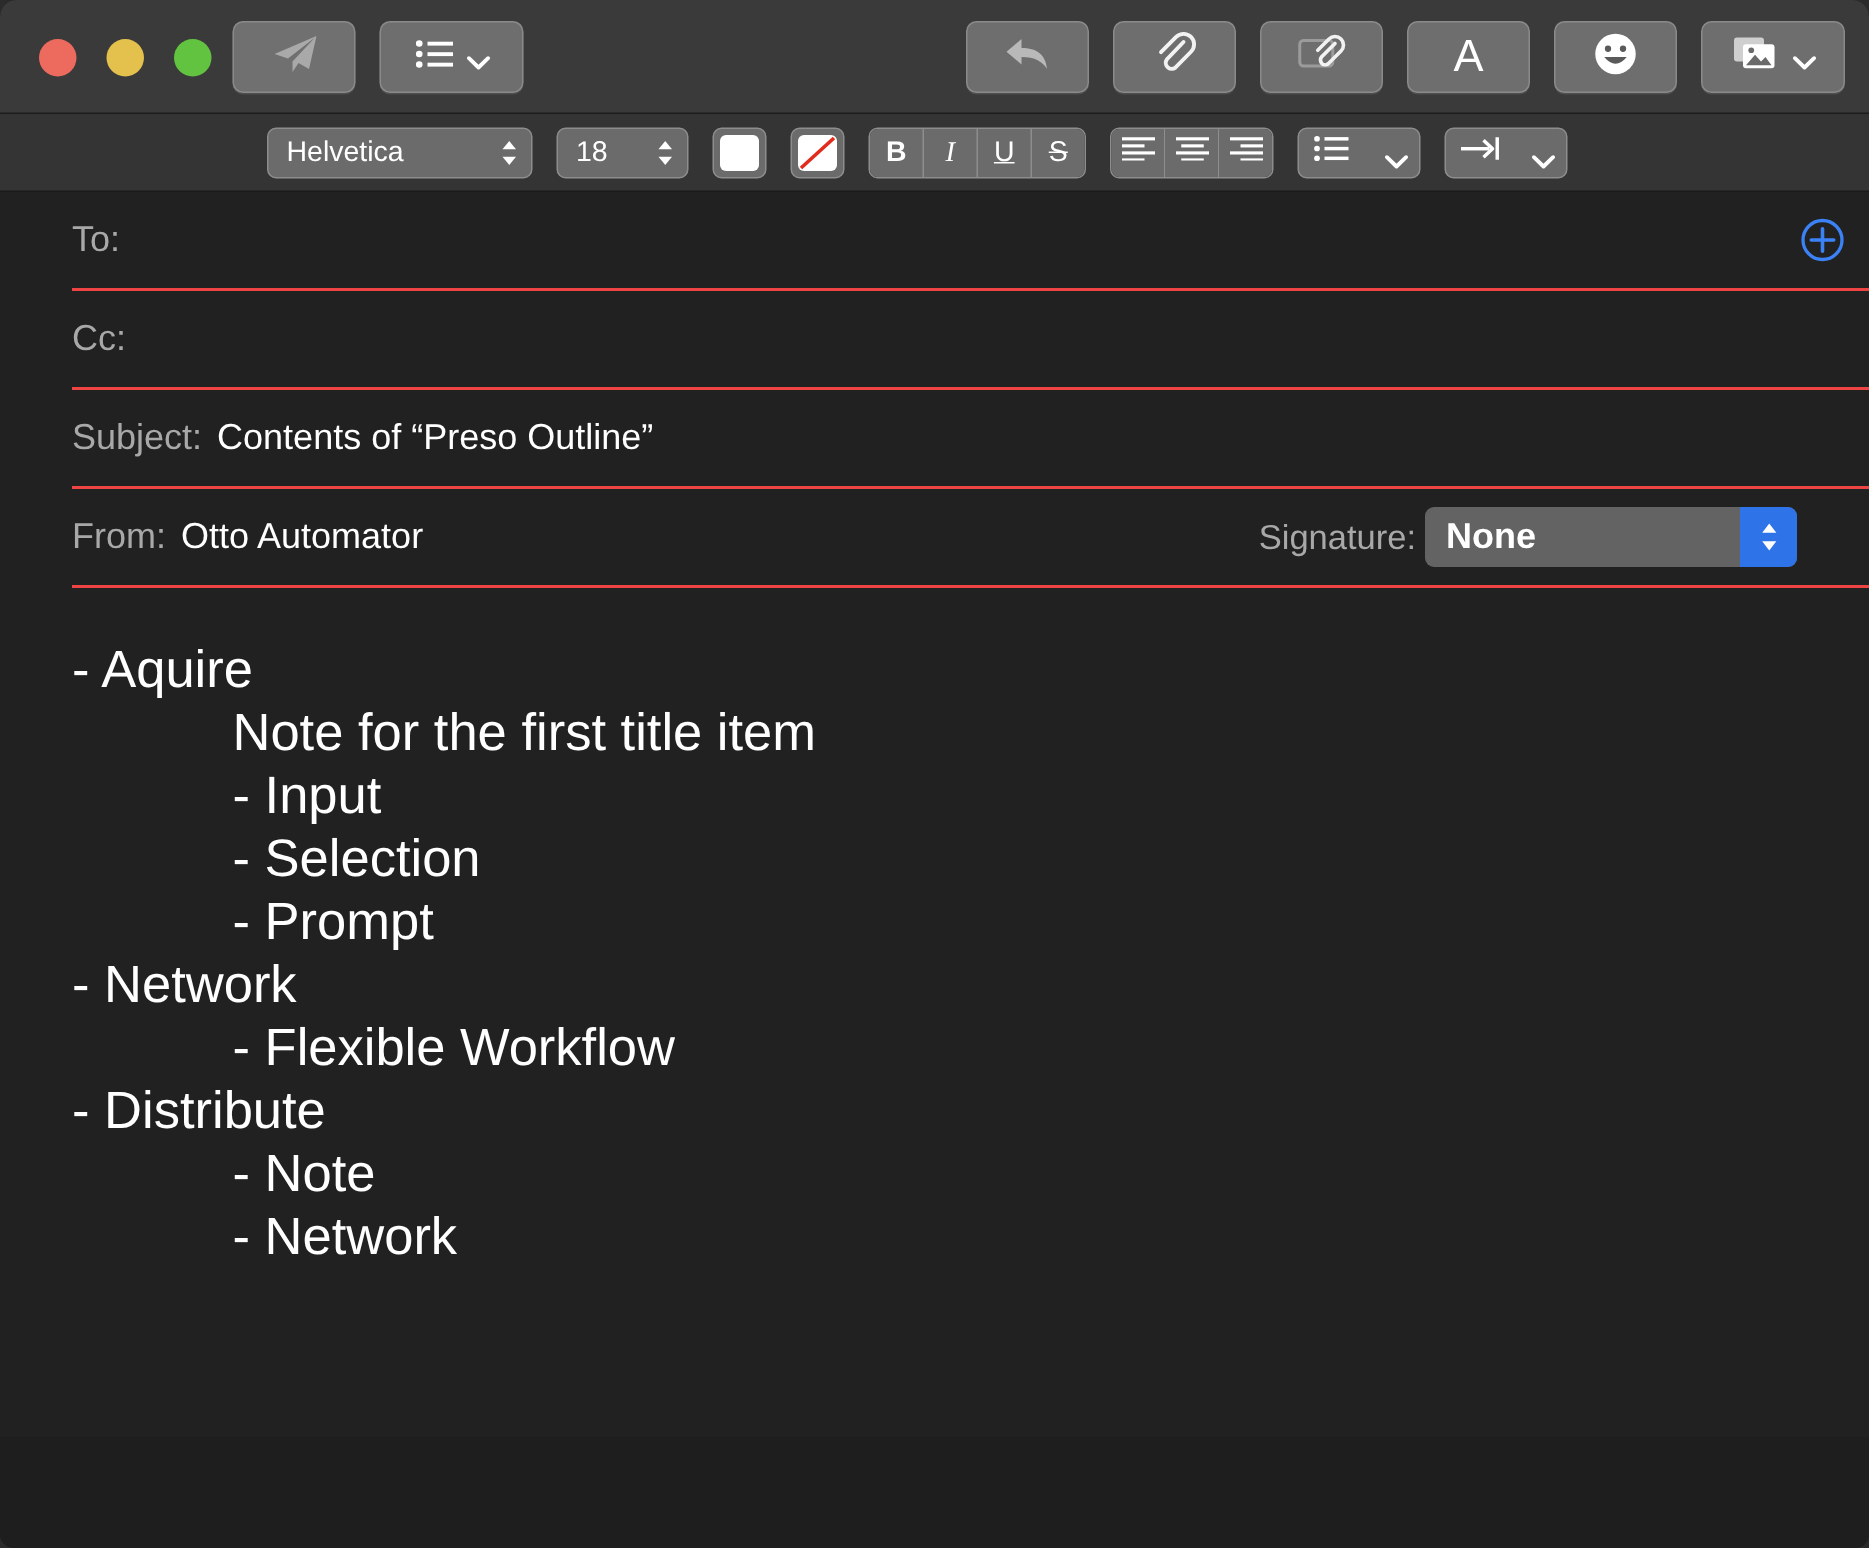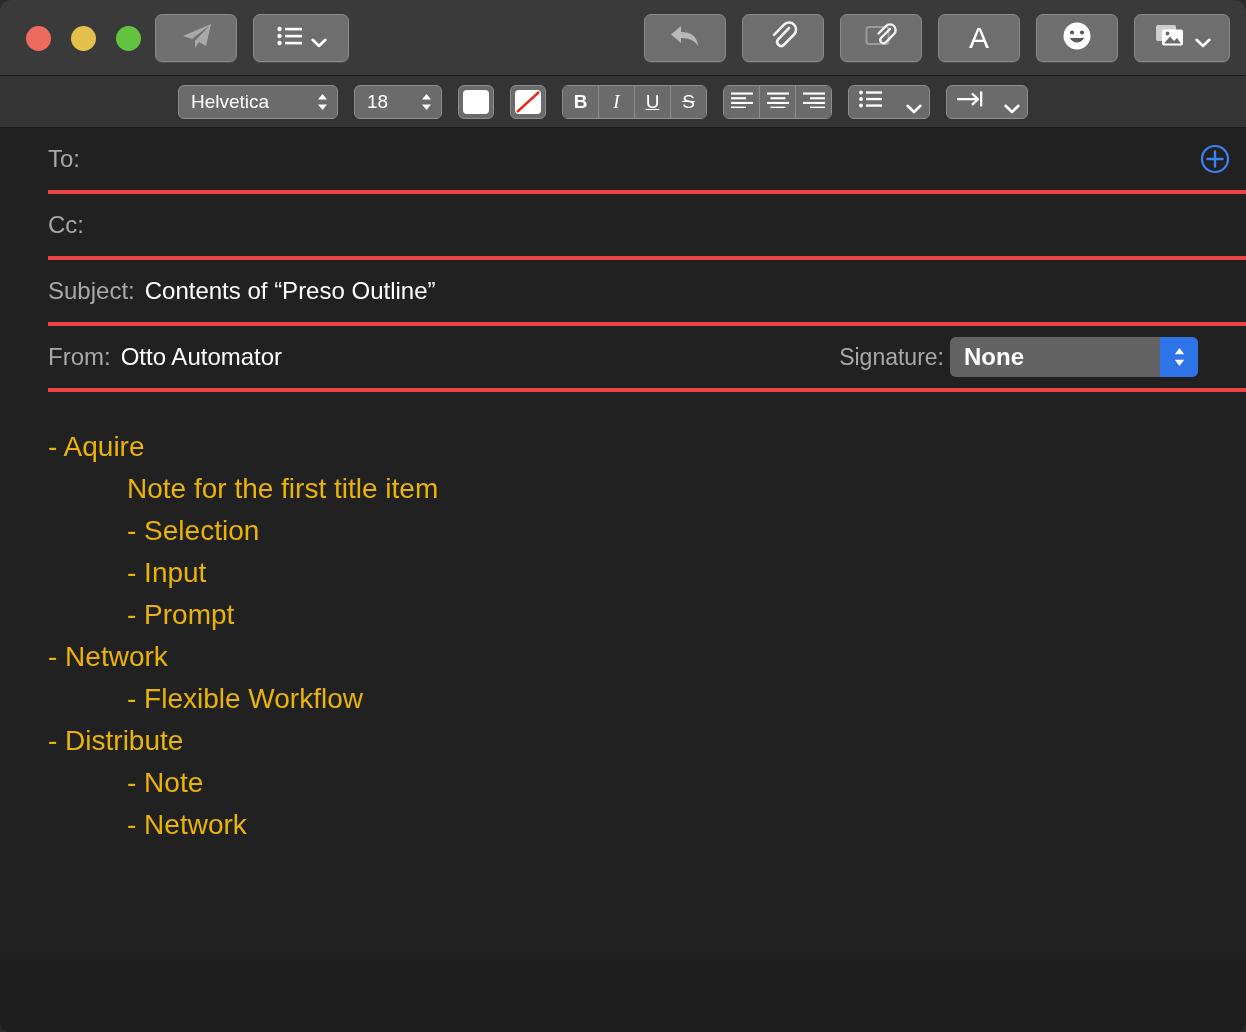--- a/index.html
+++ b/index.html
@@ -115,21 +115,21 @@
     border: 1px solid #8d8d8d;
     display: flex;
     align-items: center;
     justify-content: space-between;
     padding: 0 8px 0 12px;
     box-sizing: border-box;
     color: #fff;
     font-size: 19px;
     cursor: default;
   }
-  .popup.font { width: 160px; }
+  .popup.font { width: 177px; }
   .popup.size { width: 88px; }
 
   .stepper-glyph {
     display: inline-block;
     width: 13px;
     height: 22px;
     margin-left: 6px;
   }
 
   .swatch {
@@ -183,21 +183,21 @@
   
   .headers {
     background: #212121;
     padding-left: 48px;
   }
   .hrow {
     position: relative;
     height: 66px;
     display: flex;
     align-items: center;
-    border-bottom: 4px solid #ef4444;
+    border-bottom: 2px solid #ef4444;
     margin-left: 0;
     box-sizing: border-box;
   }
   .hlabel {
     color: #a8a8a8;
     font-size: 24px;
     white-space: nowrap;
   }
   .hvalue {
     color: #ffffff;
@@ -256,27 +256,27 @@
   }
 
   
   .body-area {
     background: #212121;
     padding: 34px 0 0 0;
     height: 566px;
     box-sizing: border-box;
   }
   .bline {
-    color: #eab308;
-    font-size: 28px;
+    color: #ffffff;
+    font-size: 35px;
     line-height: 42px;
     white-space: pre;
   }
   .bline.l0 { padding-left: 48px; }
-  .bline.l1 { padding-left: 127px; }
+  .bline.l1 { padding-left: 127px; margin-left: 28px; }
 </style>
 </head>
 <body>
 
 <div class="window">
 
   <div class="titlebar">
 
     <div class="traffic">
       <div class="light close"></div>
@@ -531,22 +531,22 @@
             </svg>
           </span>
         </span>
       </span>
     </div>
   </div>
 
   <div class="body-area">
     <div class="bline l0">- Aquire</div>
     <div class="bline l1">Note for the first title item</div>
+    <div class="bline l1">- Input</div>
     <div class="bline l1">- Selection</div>
-    <div class="bline l1">- Input</div>
     <div class="bline l1">- Prompt</div>
     <div class="bline l0">- Network</div>
     <div class="bline l1">- Flexible Workflow</div>
     <div class="bline l0">- Distribute</div>
     <div class="bline l1">- Note</div>
     <div class="bline l1">- Network</div>
   </div>
 
 </div>
 

